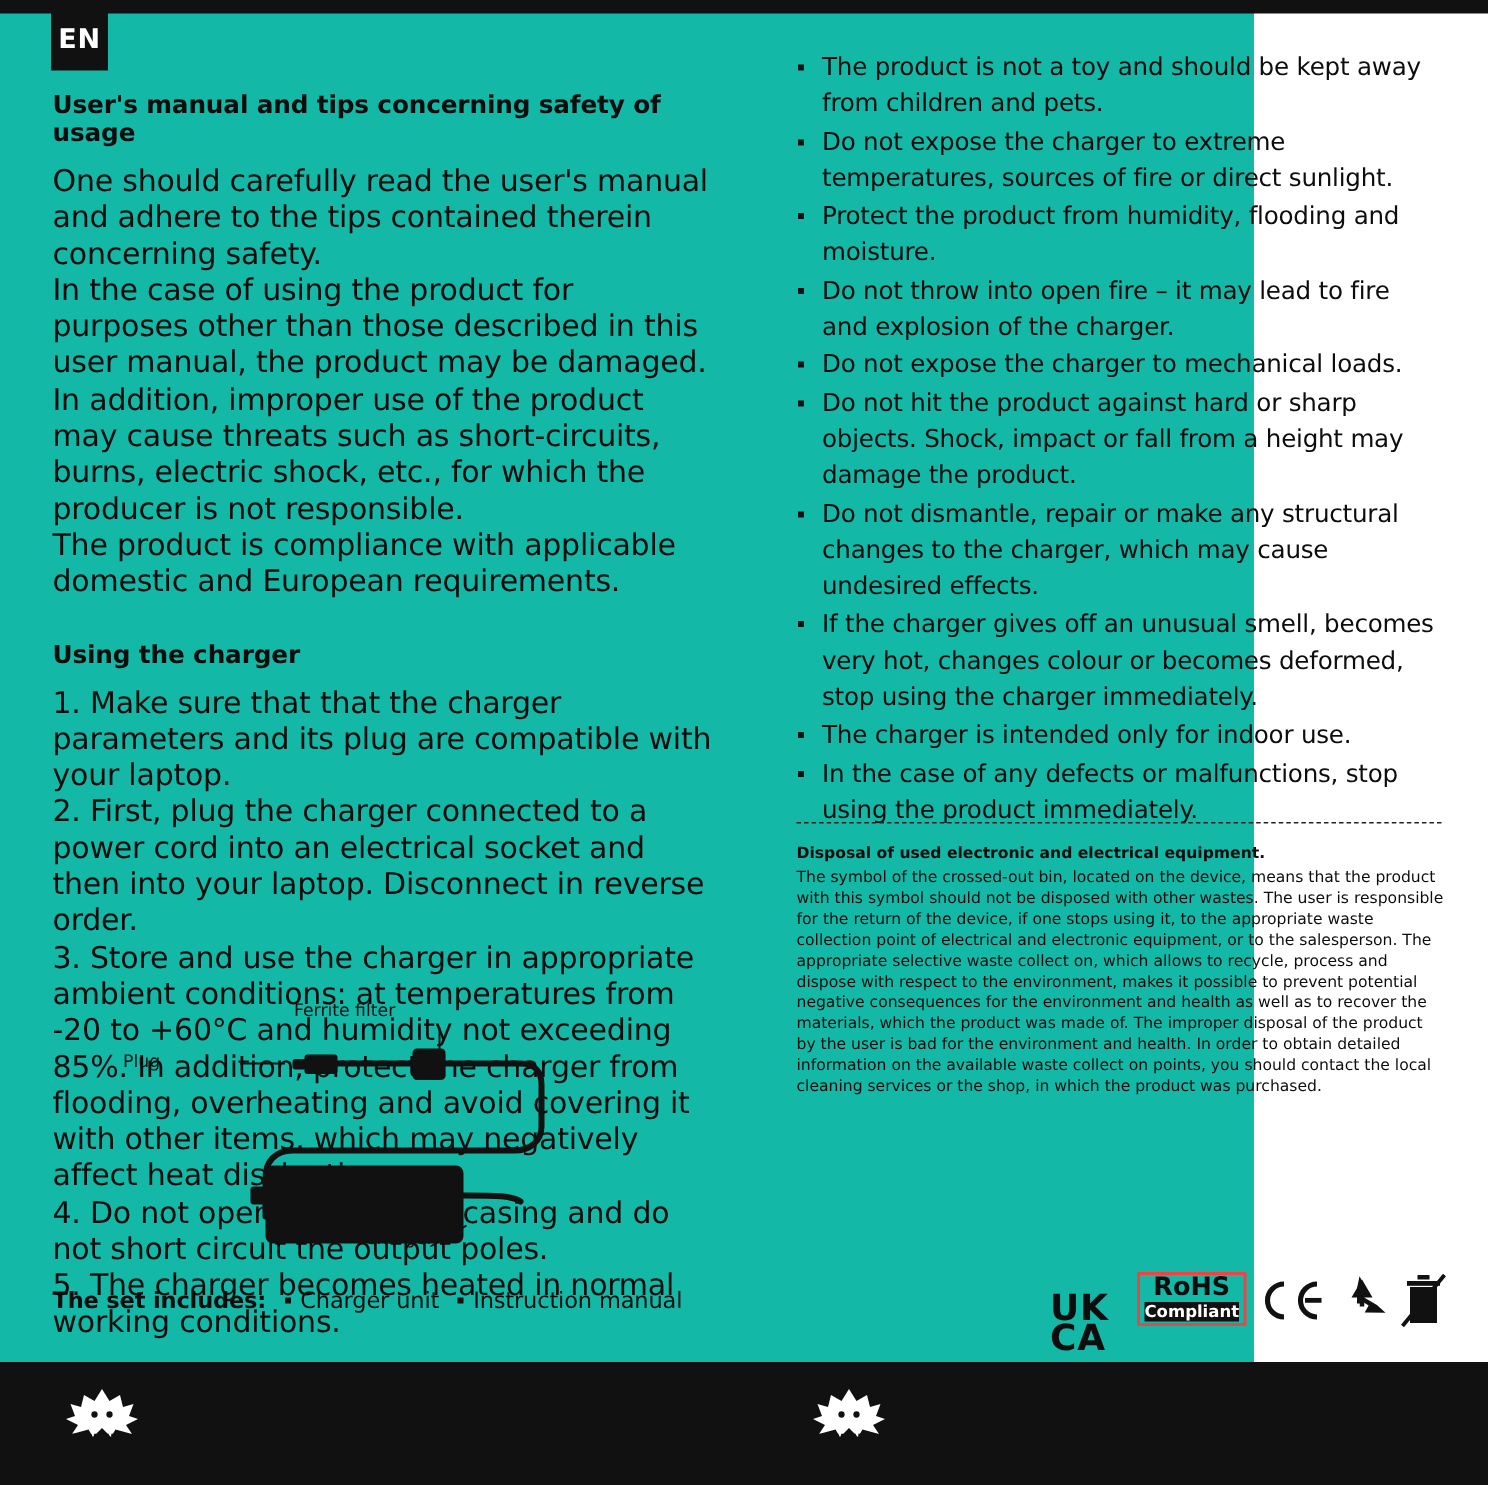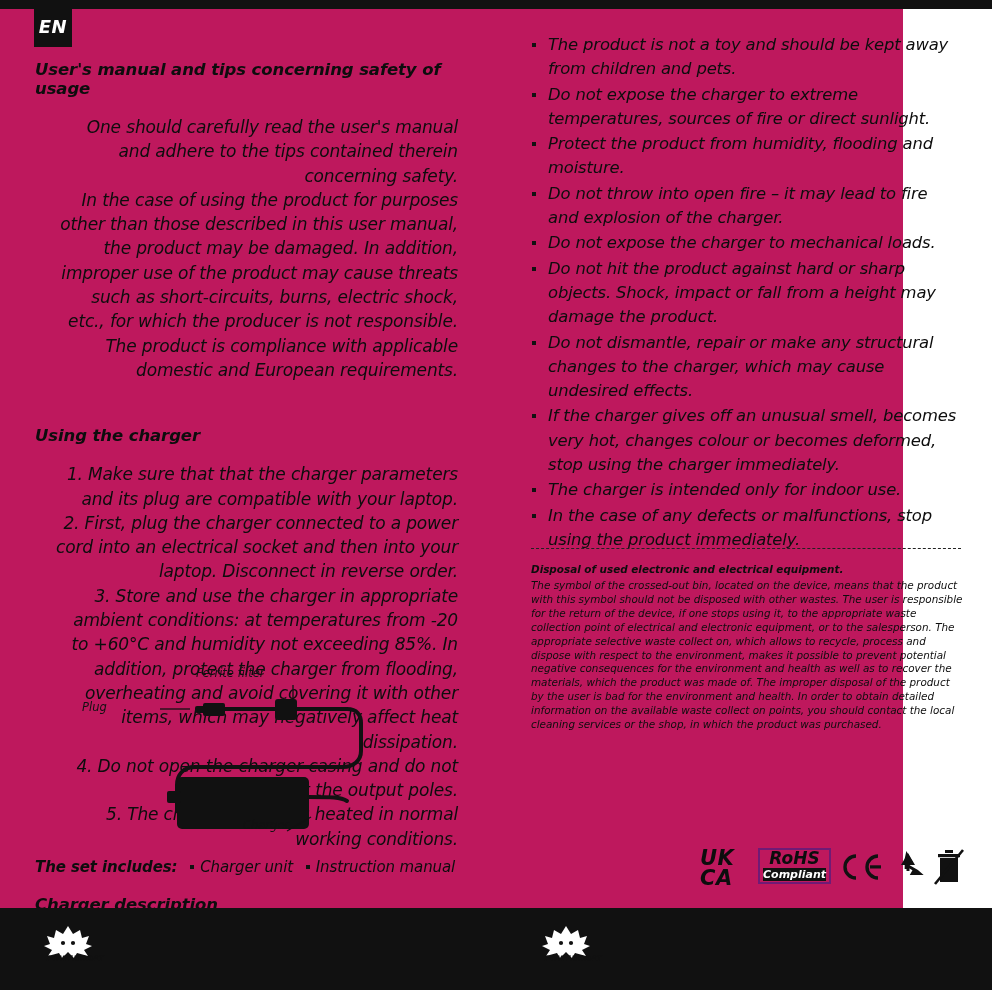--- a/index.html
+++ b/index.html
@@ -11,24 +11,23 @@
     width: 992px;
     height: 990px;
     position: relative;
     font-family: "DejaVu Sans", sans-serif;
     color: #0d0d0d;
     overflow: hidden;
   }
   .page {
     position: absolute;
     left: 0; top: 0;
-    width: 903px;
+    width: 836px;
     height: 990px;
-    background: #be185d;
-    font-style: italic;
+    background: #14b8a6;
   }
   
   .band-top {
     position: absolute;
     left: 0; top: 0;
     width: 992px; height: 9px;
     background: #111111;
   }
   .band-bottom {
     position: absolute;
@@ -65,25 +64,24 @@
   h2.section {
     font-size: 16.5px;
     font-weight: bold;
     margin: 0 0 10px 0;
     letter-spacing: -0.1px;
   }
   h2.section.tight {
     margin-top: 18px;
   }
   p.para {
-    font-size: 17px;
+    font-size: 20px;
     line-height: 24.3px;
-    margin: 17px;
+    margin: 0;
     letter-spacing: -0.15px;
-    text-align: right;
   }
   .gap-sm { height: 9px; }
 
   
   ul.bullets {
     list-style: none;
     margin: 0;
     padding: 0;
   }
   ul.bullets li {
@@ -161,30 +159,30 @@
   }
 
   
   .marks {
     position: absolute;
     left: 700px; top: 846px;
     width: 262px; height: 48px;
   }
   .ukca {
     position: absolute;
-    left: 0; top: 2px;
-    font-size: 21px;
+    left: 0; top: 16px;
+    font-size: 24px;
     font-weight: bold;
     line-height: 20px;
     letter-spacing: 0.5px;
   }
   .rohs-box {
     position: absolute;
     left: 58px; top: 2px;
-    border: 2px solid #701a75;
+    border: 2px solid #ef4444;
     padding: 0 3px 1px 3px;
     text-align: center;
   }
   .rohs-box .r1 {
     font-size: 17px;
     font-weight: bold;
     line-height: 17px;
   }
   .rohs-box .r2 {
     font-size: 11px;

